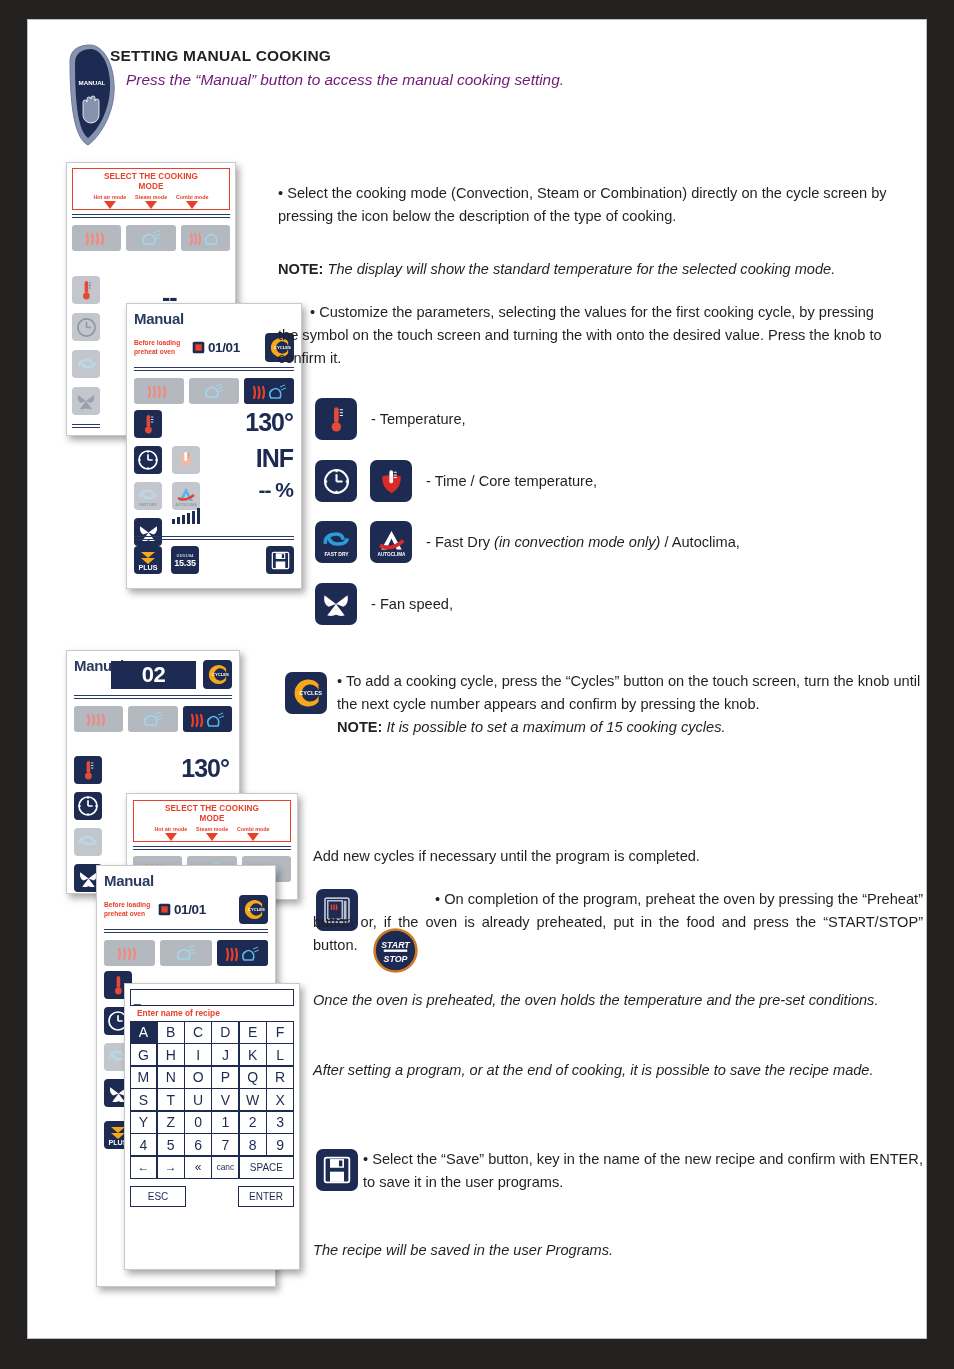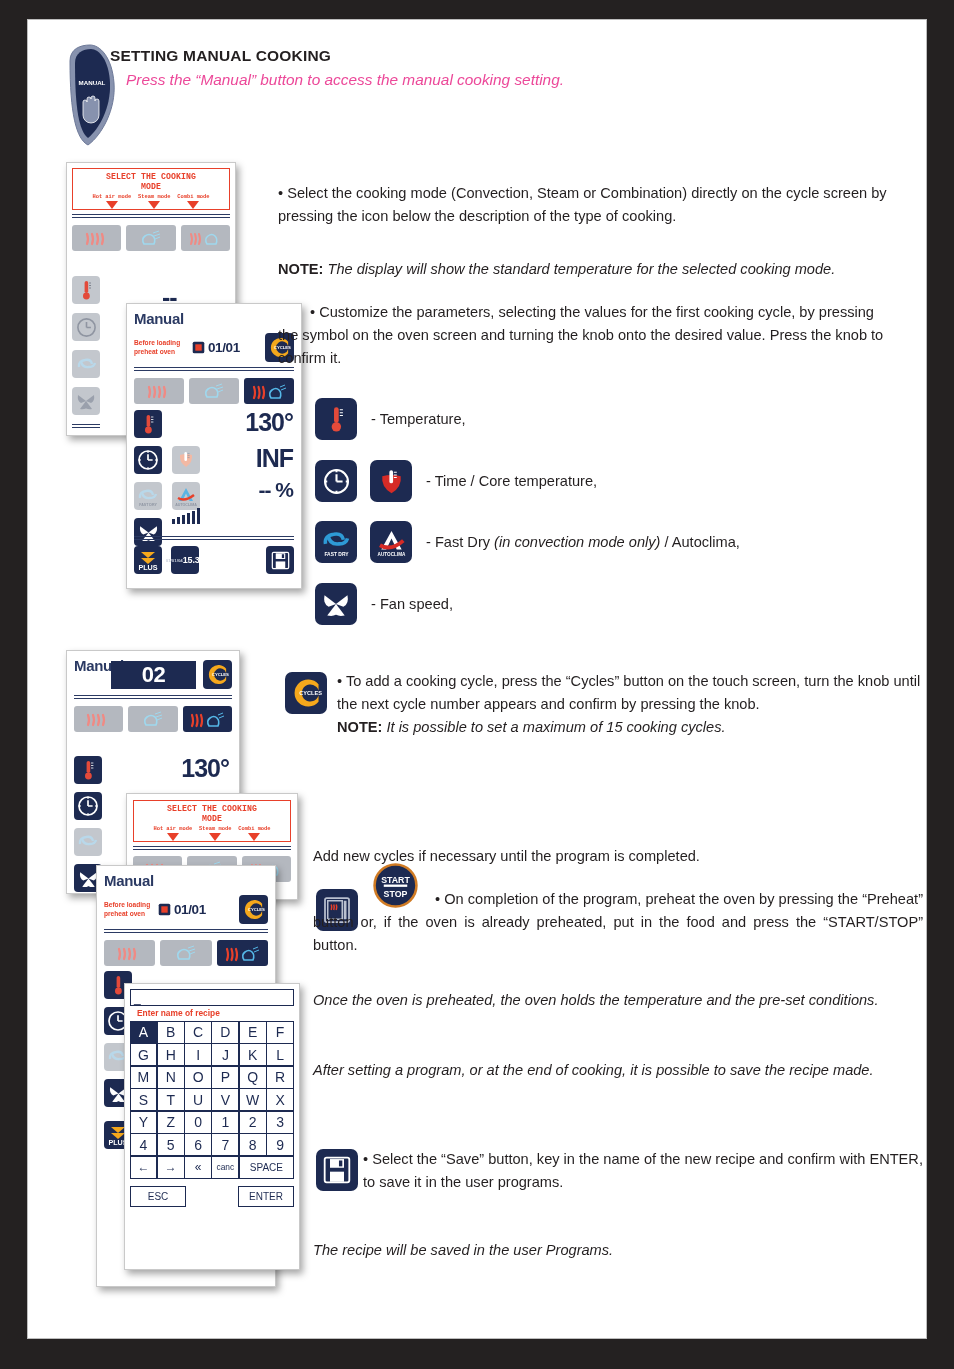--- a/index.html
+++ b/index.html
@@ -18,36 +18,36 @@
   
   .hdr-tab{
     position:absolute;left:38px;top:23px;width:52px;height:105px;
   }
   .hdr-title{
     position:absolute;left:82px;top:27px;
     font-size:15.5px;font-weight:bold;letter-spacing:.2px;color:#231f20;
   }
   .hdr-sub{
     position:absolute;left:98px;top:51px;
-    font-size:15.4px;font-style:italic;color:#ec4899;
+    font-size:15.4px;font-style:italic;color:#701a75;
   }
   
   .panel{
     position:absolute;background:#ffffff;
     box-shadow:3px 4px 7px rgba(0,0,0,.35);
     border:1px solid #c9c9c9;
     overflow:hidden;
   }
   .p-title{
     font-family:"Liberation Sans",sans-serif;font-weight:bold;
     color:#2b3a63;font-size:15px;letter-spacing:-.3px;
   }
   .sel-box{
     border:1.4px solid #e8402a;box-sizing:border-box;
-    text-align:center;padding:3px 16px 1px;font-family:Liberation Mono, monospace;
+    text-align:center;padding:3px 16px 1px;
   }
   .sel-box .t1{color:#e8402a;font-size:8.2px;font-weight:bold;line-height:1.22;letter-spacing:.1px;}
   .sel-row{display:flex;justify-content:space-around;margin-top:2px;}
   .sel-col{text-align:center;}
   .sel-col .lab{color:#e8402a;font-size:5.4px;font-weight:bold;white-space:nowrap;}
   .tri{width:0;height:0;border-left:6px solid transparent;border-right:6px solid transparent;
        border-top:8px solid #e8402a;margin:1px auto 0;}
   .dbl-rule{border-top:1.6px solid #2b3a63;border-bottom:1.6px solid #2b3a63;height:2px;}
   
   .mode-row{display:flex;gap:5px;}
@@ -331,21 +331,21 @@
     <div style="position:absolute;left:7px;top:242px;display:flex;align-items:center;width:160px;">
       <div class="sq dark">
         <svg width="24" height="24" viewBox="0 0 24 24">
           <g fill="#f5a81c">
             <path d="M5 4 L19 4 L12 10 Z"></path>
               <path d="M5 10 L19 10 L12 16 Z"></path>
           </g>
           <text x="12" y="22" text-anchor="middle" fill="#ffffff" font-size="7.2" font-family="Liberation Sans, sans-serif" font-weight="bold">PLUS</text>
         </svg>
       </div>
-      <div class="sq dark" style="margin-left:9px;flex-direction:row;">
+      <div class="sq dark" style="margin-left:9px;flex-direction:column;">
         <span style="color:#c9cfdb;font-size:4.4px;font-weight:bold;">01/01/04</span>
         <span style="color:#ffffff;font-size:9px;font-weight:bold;letter-spacing:-.2px;">15.35</span>
       </div>
       <div class="sq dark" style="margin-left:auto;">
         <svg width="19" height="19" viewBox="0 0 20 20">
           <rect x="1.4" y="1.4" width="17.2" height="17.2" rx="1.4" fill="#1d2a51" stroke="#ffffff" stroke-width="1.3"></rect>
           <rect x="5" y="2.4" width="10" height="6" fill="#ffffff"></rect>
           <rect x="5" y="11" width="10" height="7" fill="#ffffff"></rect>
           <rect x="11.4" y="3.4" width="2.4" height="4" fill="#1d2a51"></rect>
         </svg>
@@ -661,21 +661,21 @@
     </div>
   </div>
 
   <div class="para" style="left:250px;top:162px;width:614px;">• Select the cooking mode (Convection, Steam or Combination) directly on the cycle screen by pressing the icon below the description of the type of cooking.</div>
 
   <div class="para" style="left:250px;top:238px;width:614px;">
     <span class="bold">NOTE:</span>
     <span class="it">The display will show the standard temperature for the selected cooking mode.</span>
   </div>
 
-  <div class="para" style="left:250px;top:281px;width:620px;text-indent:32px;">• Customize the parameters, selecting the values for the first cooking cycle, by pressing the symbol on the oven screen and turning the knob onto the desired value. Press the knob to confirm it.</div>
+  <div class="para" style="left:250px;top:281px;width:620px;text-indent:32px;">• Customize the parameters, selecting the values for the first cooking cycle, by pressing the symbol on the touch screen and turning the with onto the desired value. Press the knob to confirm it.</div>
 
   <div class="lg-row" style="left:287px;top:378px;">
     <div class="lg-ic navy">
       <svg width="17" height="30" viewBox="0 0 13 22">
         <rect x="4.6" y="2" width="3.6" height="12" rx="1.8" fill="#e34a3a"></rect>
         <circle cx="6.4" cy="17" r="3.6" fill="#e34a3a"></circle>
         <g stroke="#ffffff" stroke-width=".8">
             <path d="M9 4h2.4M9 6.2h2.4M9 8.4h2.4"></path>
           </g>
       </svg>
@@ -758,21 +758,21 @@
       <rect x="2.4" y="2.4" width="19.2" height="19.2" rx="1.4" fill="#1d2a51" stroke="#b9c0cf" stroke-width="1.4"></rect>
       <rect x="4.6" y="4.6" width="11.6" height="14.8" fill="none" stroke="#b9c0cf" stroke-width="1.2"></rect>
       <rect x="17.4" y="4.6" width="2.2" height="14.8" fill="#b9c0cf"></rect>
       <g stroke="#e8402a" stroke-width="1.2" fill="none">
         <path d="M7.4 12 q.8-2.4 0-4.4"></path>
           <path d="M9.4 12 q.8-2.4 0-4.4"></path>
           <path d="M11.4 12 q.8-2.4 0-4.4"></path>
       </g>
     </svg>
   </div>
-  <div style="position:absolute;left:345px;top:843px;">
+  <div style="position:absolute;left:345px;top:908px;font-style:italic;">
     <svg width="45" height="45" viewBox="0 0 46 46">
       <circle cx="23" cy="23" r="21.4" fill="#1d2a51" stroke="#d07b24" stroke-width="2.6"></circle>
       <text x="23" y="20" text-anchor="middle" fill="#ffffff" font-size="9" font-family="Liberation Sans, sans-serif" font-weight="bold">START</text>
       <rect x="11" y="22" width="24" height="2.4" fill="#ffffff"></rect>
       <text x="23" y="35" text-anchor="middle" fill="#ffffff" font-size="9" font-family="Liberation Sans, sans-serif" font-weight="bold">STOP</text>
     </svg>
   </div>
   <div class="para" style="left:285px;top:868px;width:610px;text-indent:122px;text-align:justify;">• On completion of the program, preheat the oven by pressing the “Preheat” button or, if the oven is already preheated, put in the food and press the “START/STOP” button.</div>
 
   <div class="para it" style="left:285px;top:969px;width:610px;text-align:justify;">Once the oven is preheated, the oven holds the temperature and the pre-set conditions.</div>

